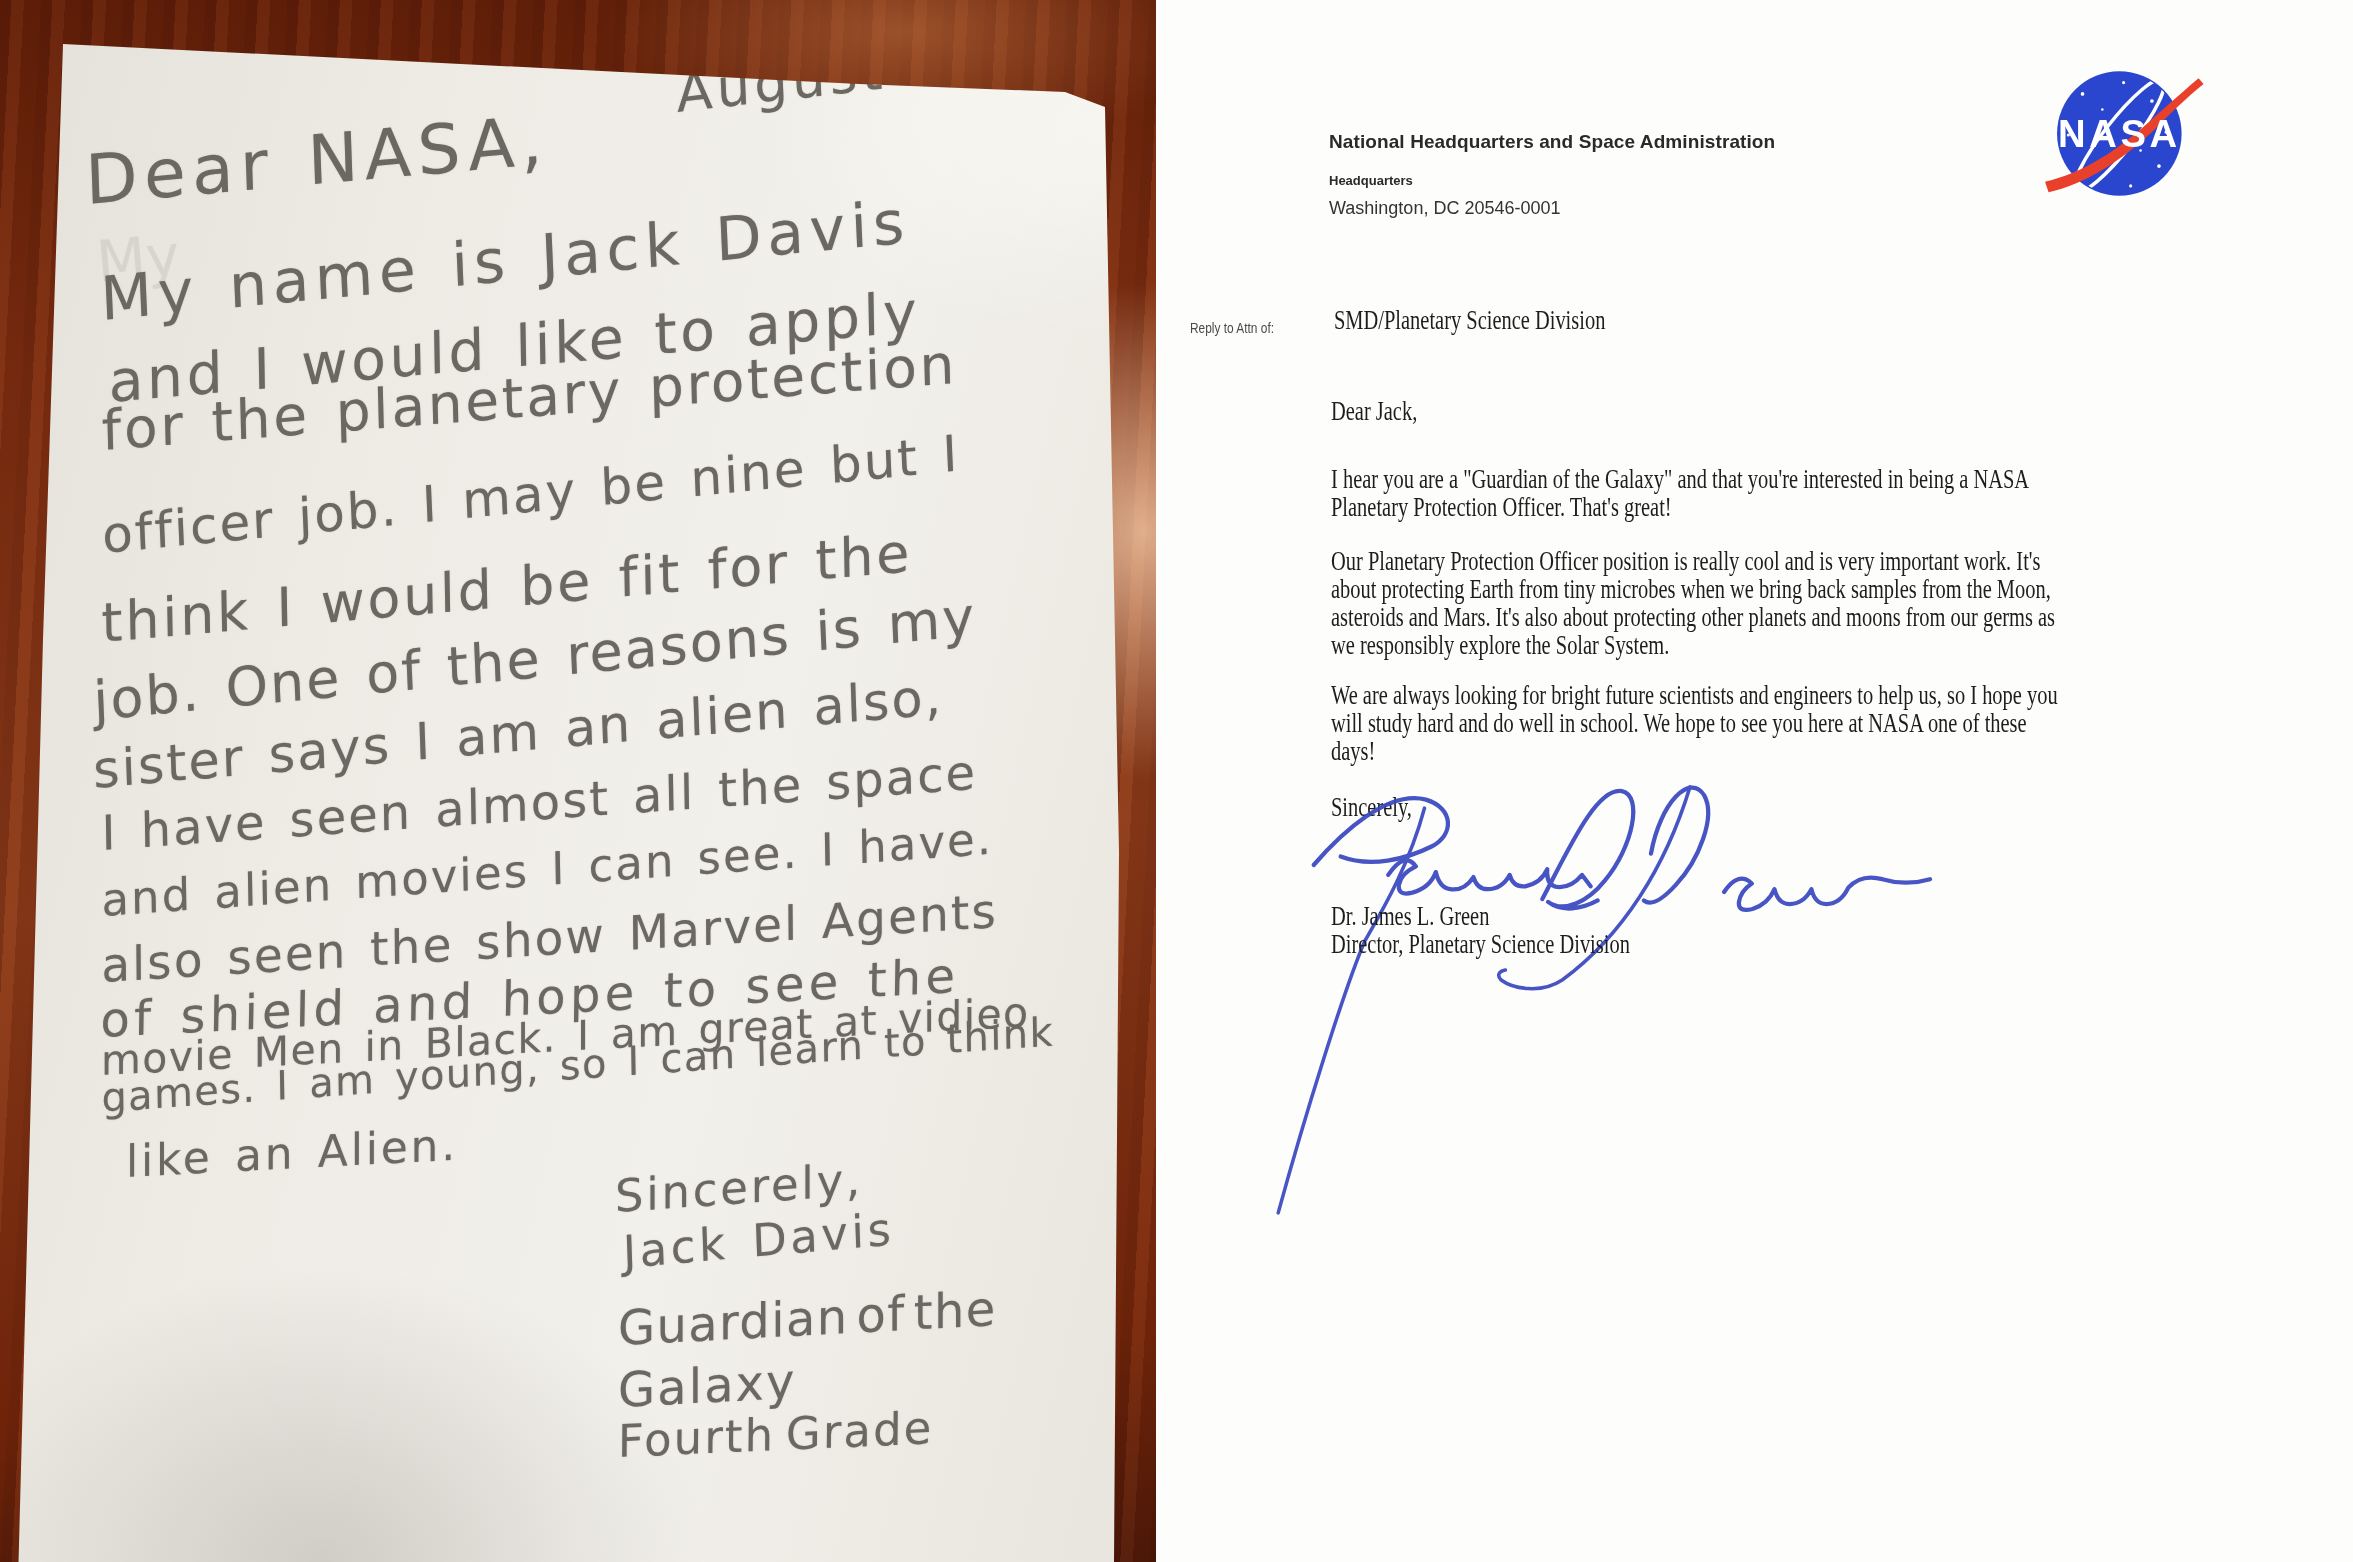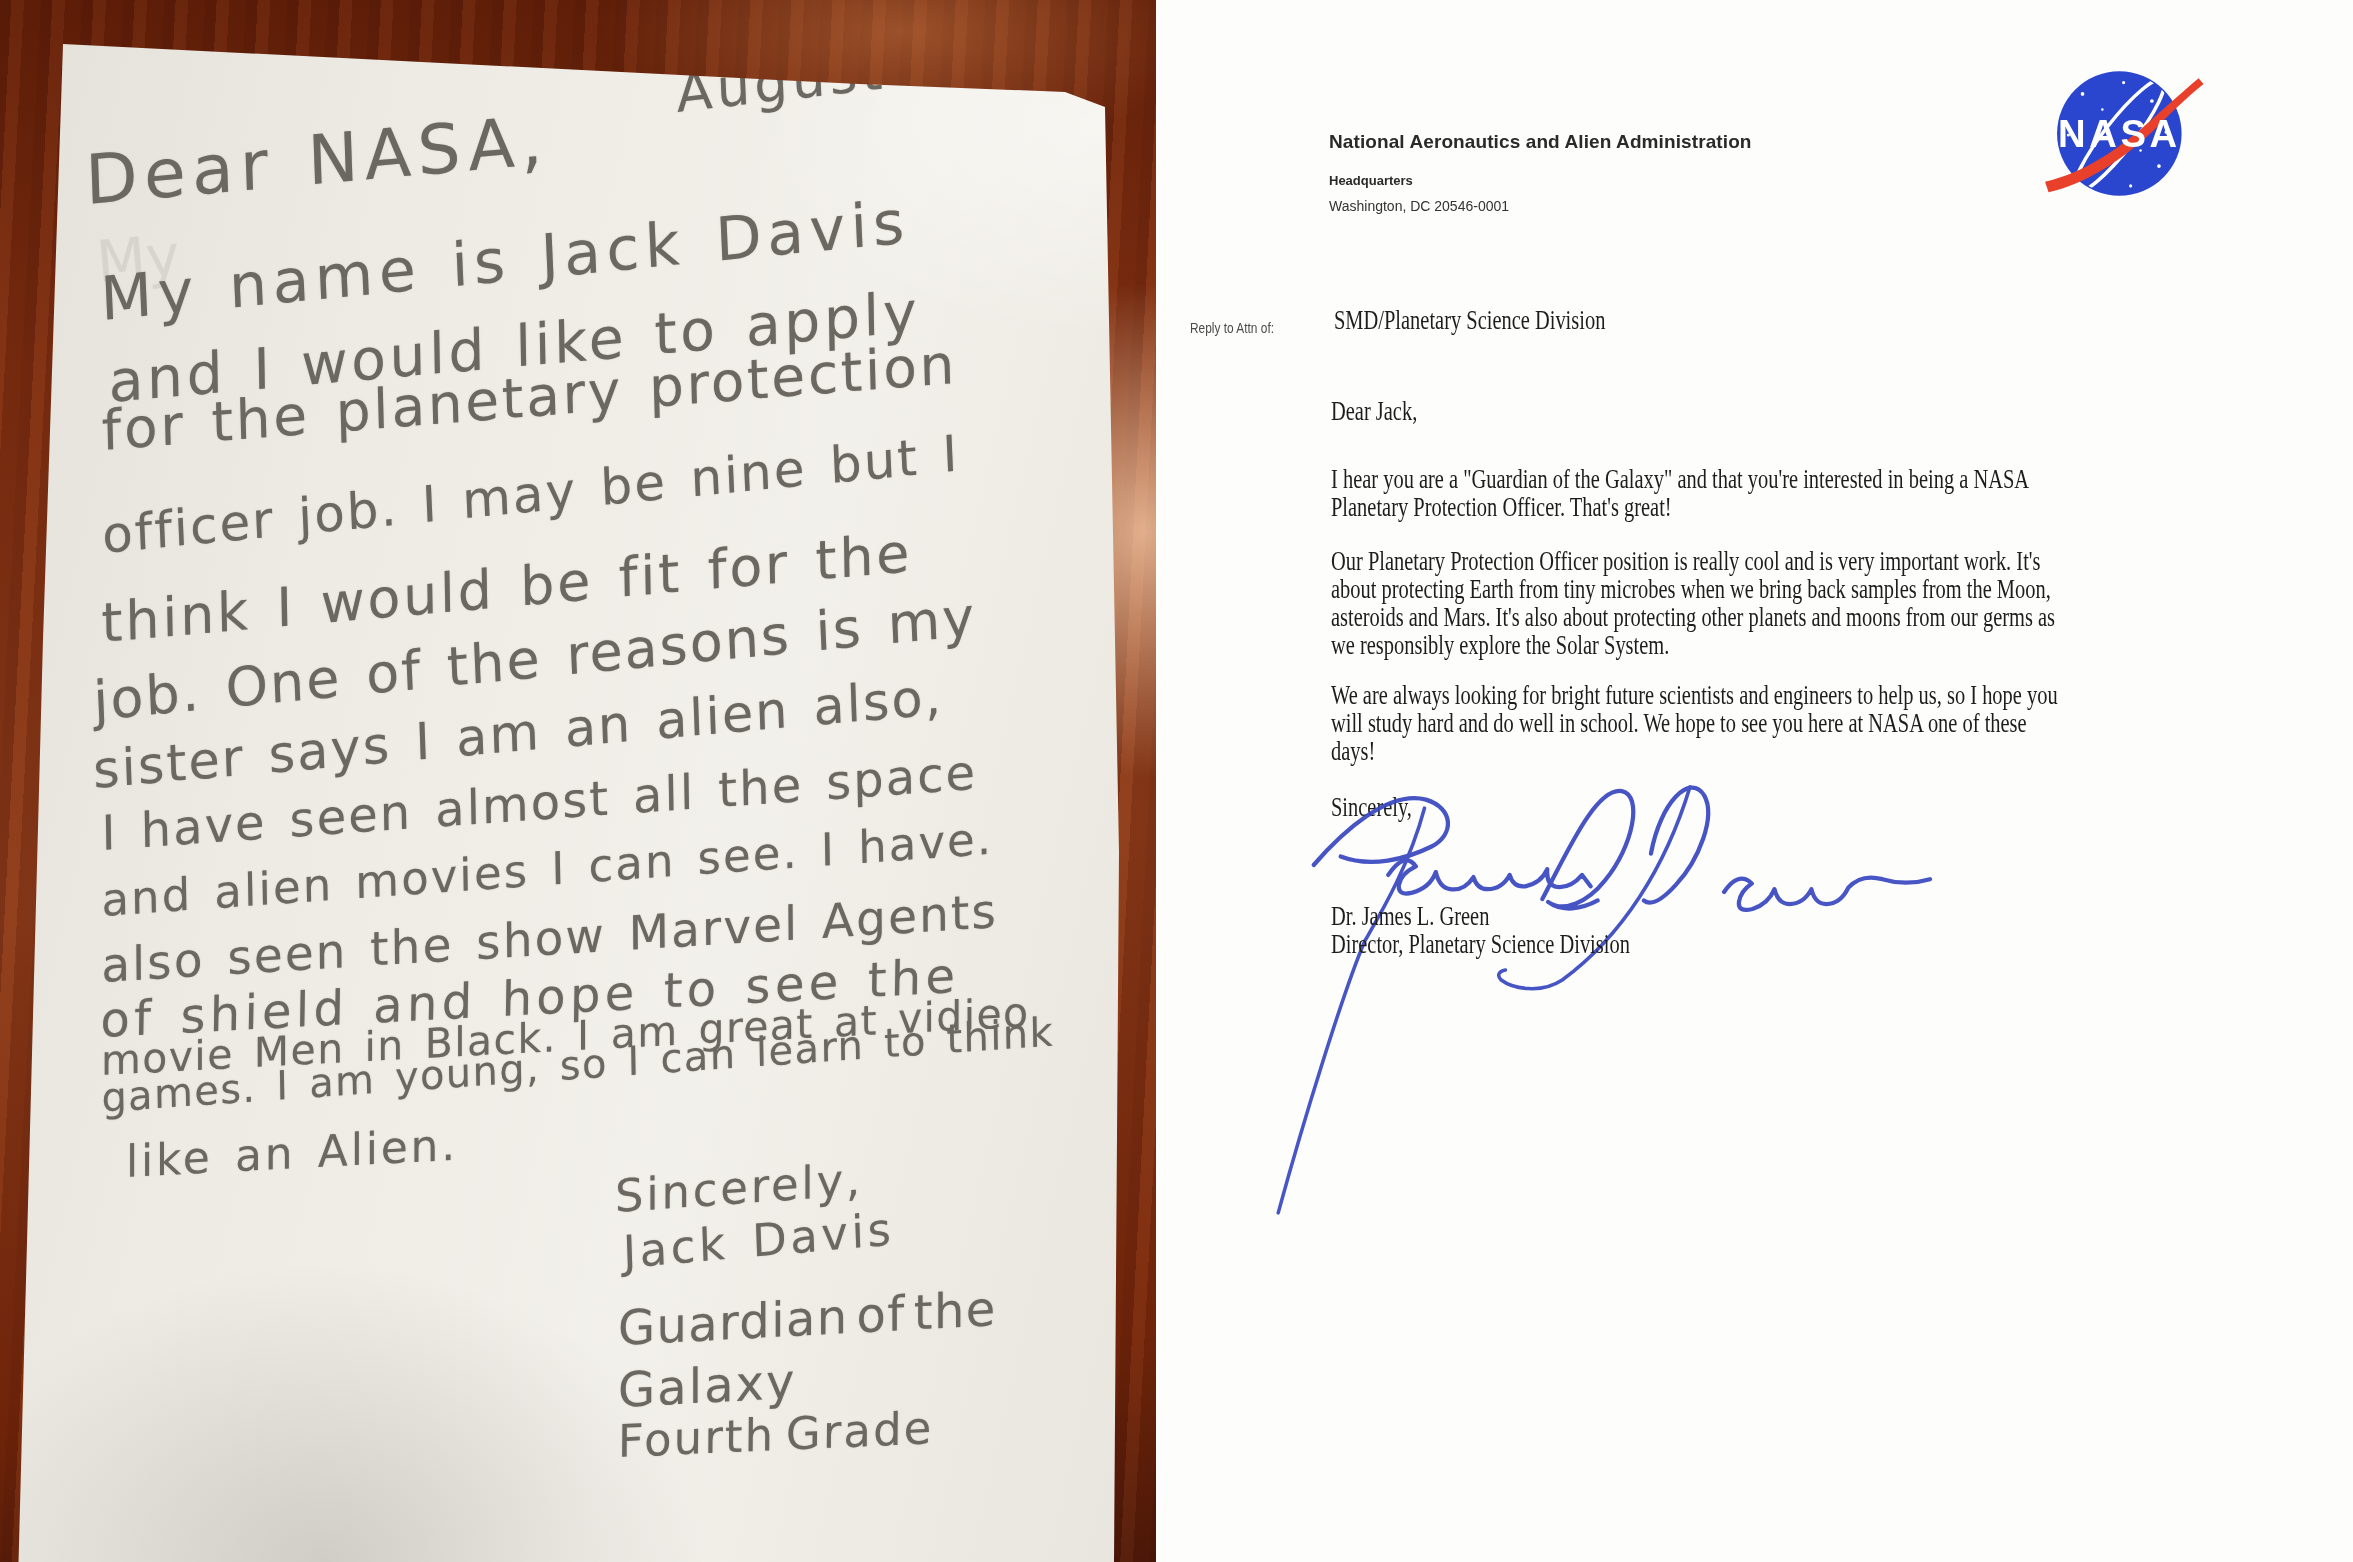--- a/index.html
+++ b/index.html
@@ -46,21 +46,21 @@
   .c3{left:618px;top:1362px;font-size:48px;letter-spacing:2.1px;transform:rotate(-3deg) skewX(-3deg);}
   .c4{left:618px;top:1415px;font-size:45px;letter-spacing:2.1px;word-spacing:-5.7px;transform:rotate(-2.5deg) skewX(-3deg);}
 
   
   #letter{position:absolute;left:1156px;top:0;width:1197px;height:1563px;background:#fdfdfc;}
   .sans{font-family:"Liberation Sans",sans-serif;}
   .cond{transform:scaleX(0.73);transform-origin:0 0;}
   .abs{position:absolute;}
   #agency{left:173px;top:131px;font-size:19px;color:#2a2a2a;font-weight:bold;letter-spacing:0.1px;}
   #office{left:173px;top:173px;font-size:13px;color:#2a2a2a;font-weight:bold;}
-  #address{left:173px;top:198px;font-size:14px;color:#333;}
+  #address{left:173px;top:198px;font-size:18px;color:#333;}
   #reply-label{left:34px;top:320px;font-size:14px;color:#4a4a4a;transform:scaleX(.85);transform-origin:0 0;}
   #reply-value{left:178px;top:304px;font-size:28px;color:#1d1d1d;white-space:nowrap;}
   #salutation{left:175px;top:395px;font-size:28px;color:#1d1d1d;}
   .para{left:175px;width:1250px;font-size:28px;line-height:28px;color:#1d1d1d;white-space:pre-line;}
   #para1{top:465px;}
   #para2{top:547px;}
   #para3{top:681px;}
   #closing{left:175px;top:791px;font-size:28px;color:#1d1d1d;}
   #signer-name{left:175px;top:900px;font-size:28px;color:#1d1d1d;}
   #signer-title{left:175px;top:928px;font-size:28px;color:#1d1d1d;}
@@ -96,21 +96,21 @@
       <div class="hw c0">Sincerely,</div>
       <div class="hw c1">Jack Davis</div>
       <div class="hw c2">Guardian of the</div>
       <div class="hw c3">Galaxy</div>
       <div class="hw c4">Fourth Grade</div>
     </div>
   </div>
 
   <div id="letter">
 
-    <div id="agency" class="abs sans">National Aeronautics and Alien Administration</div>
+    <div id="agency" class="abs sans">National Headquarters and Space Administration</div>
     <div id="office" class="abs sans">Headquarters</div>
     <div id="address" class="abs sans">Washington, DC 20546-0001</div>
 
     <svg id="nasa-logo" class="abs" width="170" height="138" viewBox="0 0 240 195">
       <defs>
         <clipPath id="ballclip">
             <circle cx="112" cy="94" r="86"></circle>
           </clipPath>
       </defs>
       <circle cx="112" cy="94" r="88" fill="#2a46cf"></circle>

